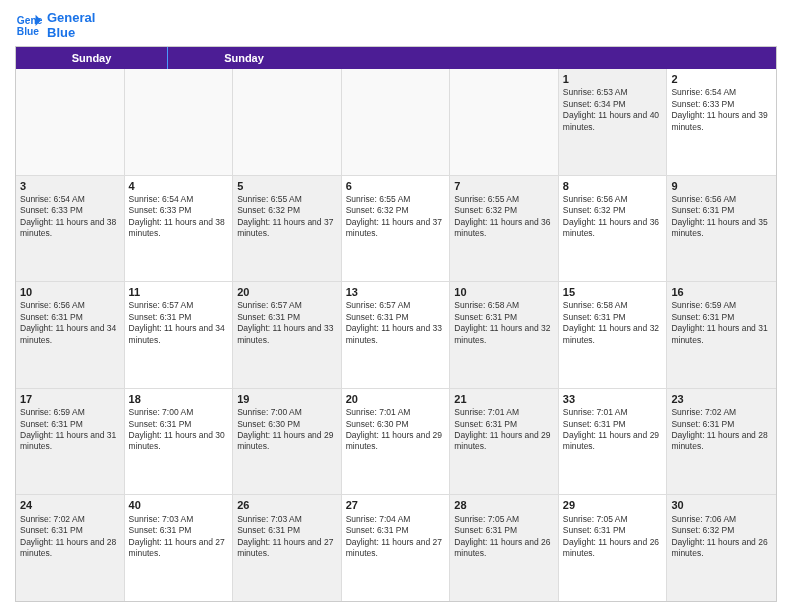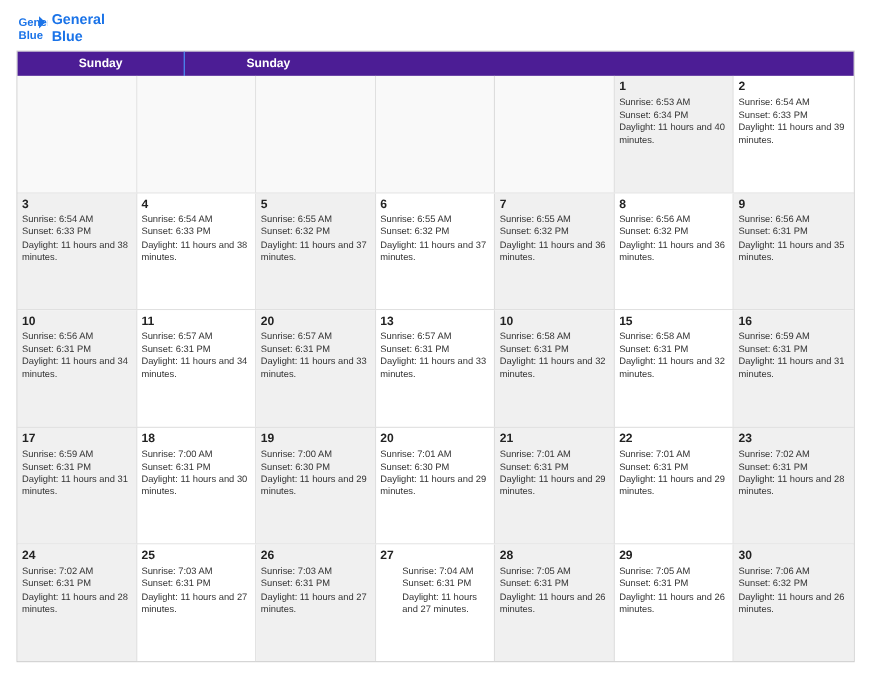--- a/index.html
+++ b/index.html
@@ -262,54 +262,54 @@
 Sunset: 6:30 PM
 Daylight: 11 hours and 29 minutes.</div>
           </div>
           <div class="cal-cell shaded">
             <span class="day-num">21</span>
             <div class="cell-text" style="white-space: pre-line;">Sunrise: 7:01 AM
 Sunset: 6:31 PM
 Daylight: 11 hours and 29 minutes.</div>
           </div>
           <div class="cal-cell">
-            <span class="day-num">22</span>
+            <span class="day-num">33</span>
             <div class="cell-text" style="white-space: pre-line;">Sunrise: 7:01 AM
 Sunset: 6:31 PM
 Daylight: 11 hours and 29 minutes.</div>
           </div>
           <div class="cal-cell shaded">
             <span class="day-num">23</span>
             <div class="cell-text" style="white-space: pre-line;">Sunrise: 7:02 AM
 Sunset: 6:31 PM
 Daylight: 11 hours and 28 minutes.</div>
           </div>
         </div>
         <div class="cal-row">
           <div class="cal-cell shaded">
             <span class="day-num">24</span>
             <div class="cell-text" style="white-space: pre-line;">Sunrise: 7:02 AM
 Sunset: 6:31 PM
 Daylight: 11 hours and 28 minutes.</div>
           </div>
           <div class="cal-cell">
-            <span class="day-num">25</span>
+            <span class="day-num">40</span>
             <div class="cell-text" style="white-space: pre-line;">Sunrise: 7:03 AM
 Sunset: 6:31 PM
 Daylight: 11 hours and 27 minutes.</div>
           </div>
           <div class="cal-cell shaded">
             <span class="day-num">26</span>
             <div class="cell-text" style="white-space: pre-line;">Sunrise: 7:03 AM
 Sunset: 6:31 PM
 Daylight: 11 hours and 27 minutes.</div>
           </div>
           <div class="cal-cell">
             <span class="day-num">27</span>
-            <div class="cell-text" style="white-space: pre-line; margin-left: 20px;">Sunrise: 7:04 AM
+            <div class="cell-text" style="white-space: pre-line;">Sunrise: 7:04 AM
 Sunset: 6:31 PM
 Daylight: 11 hours and 27 minutes.</div>
           </div>
           <div class="cal-cell shaded">
             <span class="day-num">28</span>
             <div class="cell-text" style="white-space: pre-line;">Sunrise: 7:05 AM
 Sunset: 6:31 PM
 Daylight: 11 hours and 26 minutes.</div>
           </div>
           <div class="cal-cell">

